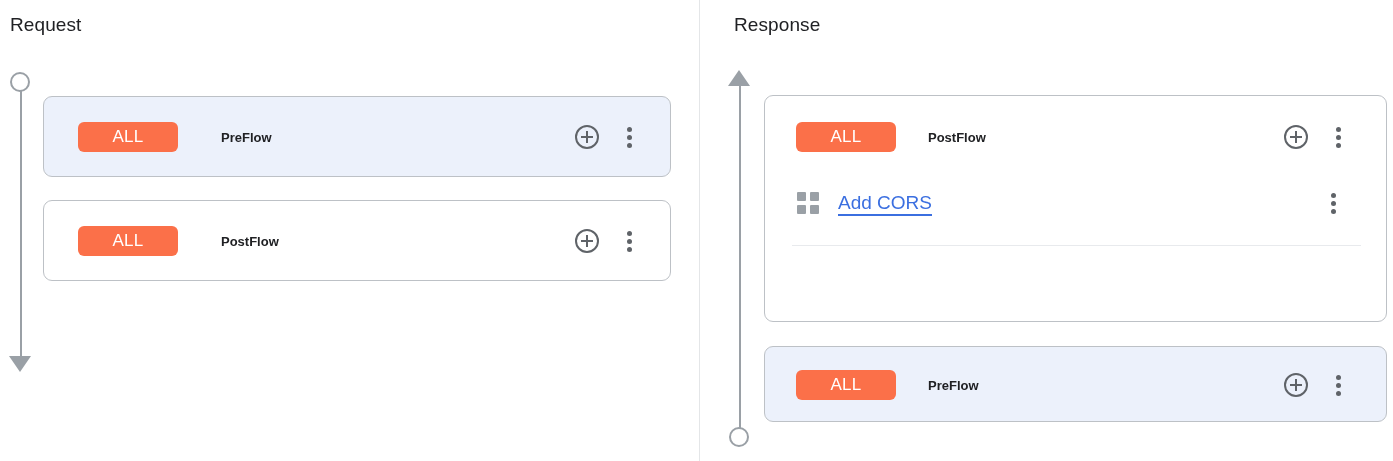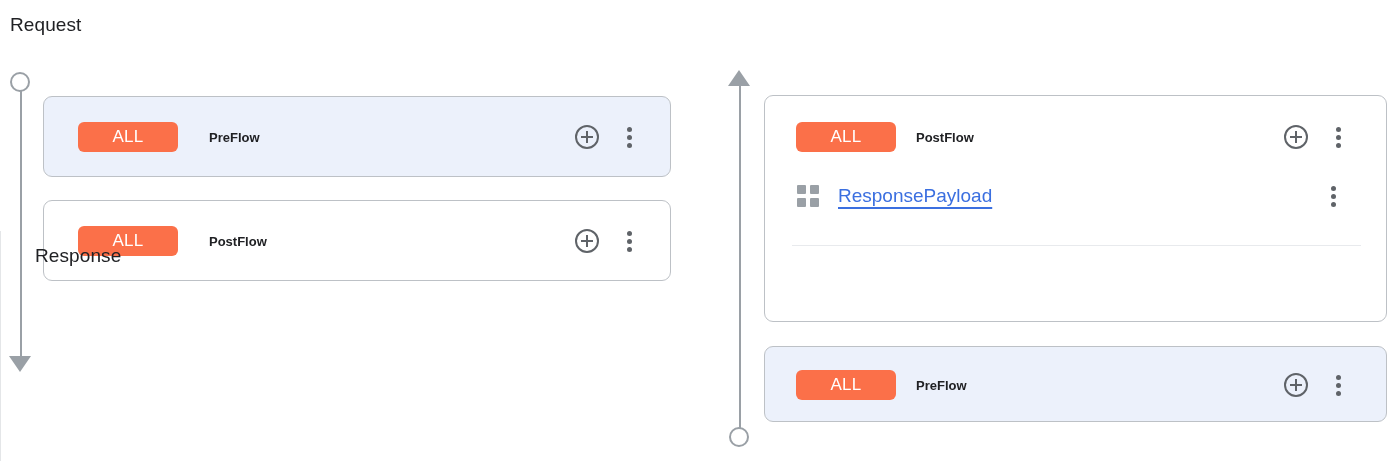--- a/index.html
+++ b/index.html
@@ -13,21 +13,20 @@
     height: 461px;
     overflow: hidden;
     position: relative;
     color: #202124;
   }
 
   .flow-editor {
     position: absolute;
     inset: 0;
     display: flex;
-    flex-direction: column;
   }
 
   
   .panel {
     position: relative;
     height: 100%;
     box-sizing: border-box;
   }
   .panel-request  { width: 699px; }
   .panel-response { width: 694px; border-left: 1px solid #e4e6e8; }
@@ -97,20 +96,21 @@
   .card.selected {
     background: #ecf1fb;
     border-color: #bdc1c6;
   }
 
   .flow-row {
     position: relative;
     display: flex;
     align-items: center;
     height: 48px;
+    gap: 12px;
   }
 
   .badge {
     width: 100px;
     height: 30px;
     border-radius: 6px;
     display: flex;
     align-items: center;
     justify-content: center;
     color: #ffffff;
@@ -272,39 +272,39 @@
       <div class="row-actions" style="right:38px;">
         <div class="icon-plus"></div>
         <div class="icon-dots">
           <span></span>
             <span></span>
             <span></span>
         </div>
       </div>
     </div>
 
-
-    <div class="row-divider" style="left:27px; top:149px; width:569px;"></div>
-
-    <div class="policy-row" style="margin-top:12px; padding-left:32px;">
+    <div class="policy-row" style="margin-top:19px; padding-left:32px;">
       <div class="icon-grid">
         <i></i>
           <i></i>
           <i></i>
           <i></i>
       </div>
-      <div class="policy-link" style="margin-left:19px;">ResponsePayload</div>
+      <div class="policy-link" style="margin-left:19px;">Add CORS</div>
       <div class="row-actions" style="right:43px;">
         <div class="icon-dots">
           <span></span>
             <span></span>
             <span></span>
         </div>
       </div>
     </div>
+
+    <div class="row-divider" style="left:27px; top:149px; width:569px;"></div>
+
   </div>
 
   <div class="card selected" style="left:764px; top:346px; width:623px; height:76px;">
     <div class="flow-row" style="margin-top:14px; padding-left:31px;">
       <div class="badge" style="background:#fb7049;">ALL</div>
       <div class="flow-name" style="margin-left:20px;">PreFlow</div>
       <div class="row-actions" style="right:38px;">
         <div class="icon-plus"></div>
         <div class="icon-dots">
           <span></span>

